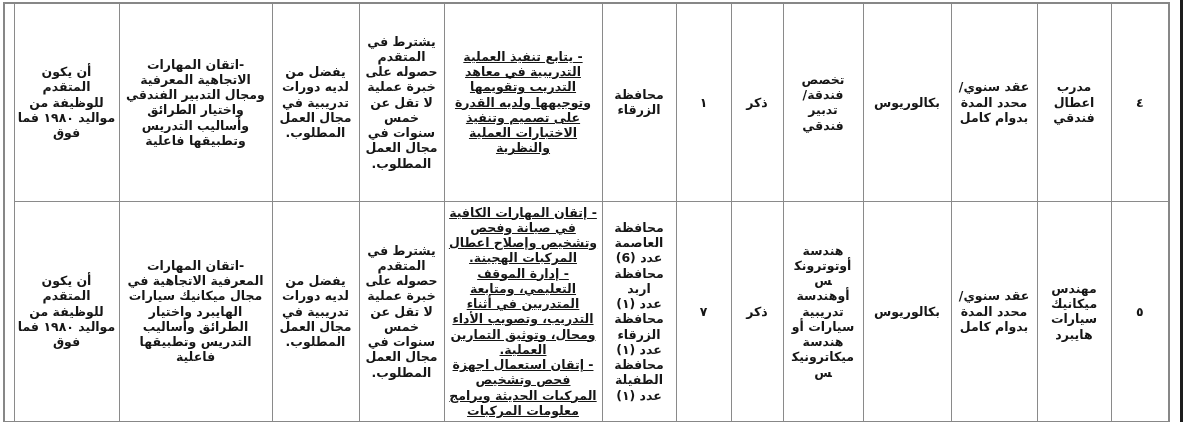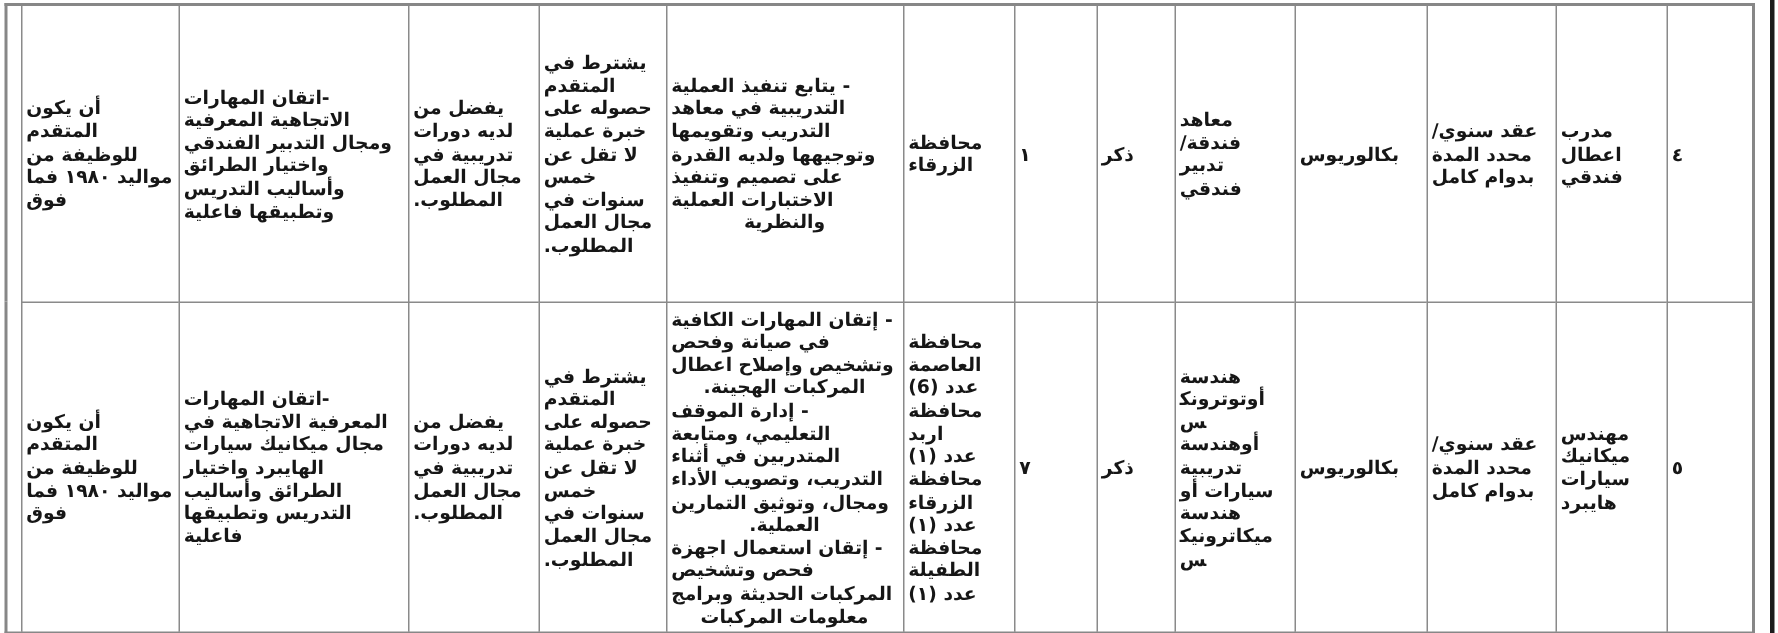--- a/index.html
+++ b/index.html
@@ -19,36 +19,37 @@
     left: 3px; top: 2px;
     width: 1165px;
     border-collapse: collapse;
     table-layout: fixed;
     direction: rtl;
     border: 2px solid #878787;
   }
   table.jobs td {
     border: 1.5px solid #8a8a8a;
     vertical-align: middle;
-    text-align: left;
+    text-align: center;
     padding: 3px 3px;
     color: #161616;
     font-weight: bold;
     font-size: 12.5px;
     line-height: 1.22;
     white-space: pre-line;
     overflow: hidden;
     word-wrap: break-word;
   }
   tr.row-1 { height: 198px; }
   tr.row-2 { height: 218px; }
   td.cell-tasks {
     text-align: justify;
     text-align-last: center;
     padding: 3px 5px;
+    text-decoration: underline;
   }
   td.cell-skills { padding: 3px 5px; }
   td.cell-strip { padding: 0; }
   .edge-line {
     position: absolute;
     left: 1180px; top: 0;
     width: 3px; height: 422px;
     background: #1c1c1c;
   }
 </style>
@@ -77,21 +78,21 @@
     <tbody>
         <tr class="row-1">
       <td class="cell-number">٤</td>
       <td class="cell-title">مدرب
 اعطال
 فندقي</td>
       <td class="cell-contract">عقد سنوي/
 محدد المدة
 بدوام كامل</td>
       <td class="cell-qualification">بكالوريوس</td>
-      <td class="cell-specialization">معاهد
+      <td class="cell-specialization">تخصص
 فندقة/
 تدبير فندقي</td>
       <td class="cell-gender">ذكر</td>
       <td class="cell-count">١</td>
       <td class="cell-governorate">محافظة الزرقاء</td>
       <td class="cell-tasks">- يتابع تنفيذ العملية التدريبية في معاهد التدريب وتقويمها وتوجيهها ولديه القدرة على تصميم وتنفيذ الاختبارات العملية والنظرية</td>
       <td class="cell-experience">يشترط في المتقدم حصوله على خبرة عملية لا تقل عن خمس سنوات في مجال العمل المطلوب.</td>
       <td class="cell-training">يفضل من لديه دورات تدريبية في مجال العمل المطلوب.</td>
       <td class="cell-skills">-اتقان المهارات الاتجاهية المعرفية ومجال التدبير الفندقي واختيار الطرائق وأساليب التدريس وتطبيقها فاعلية</td>
       <td class="cell-birth">أن يكون المتقدم للوظيفة من مواليد ١٩٨٠ فما فوق</td>

